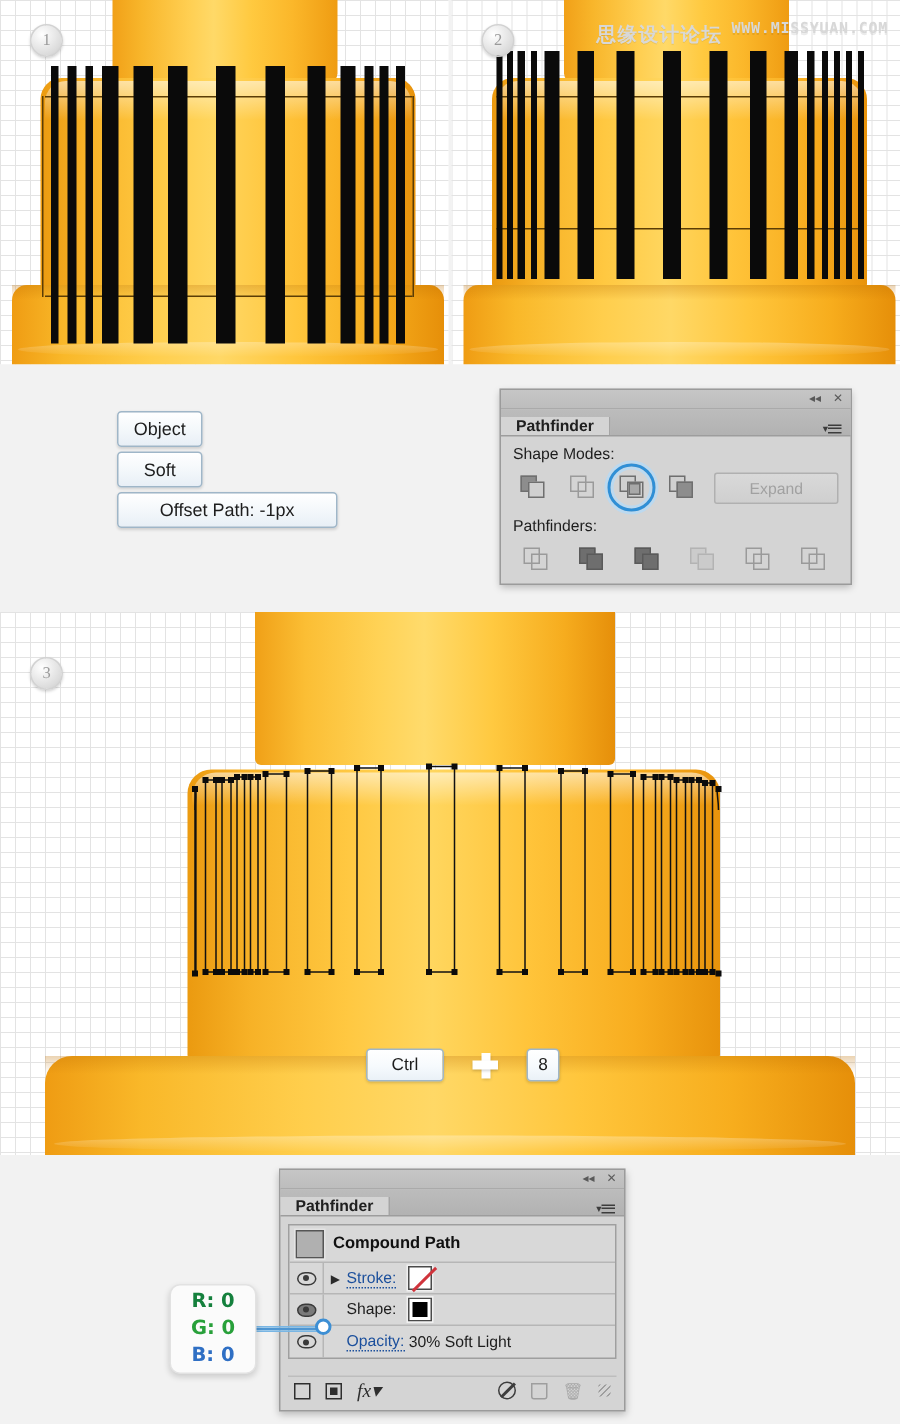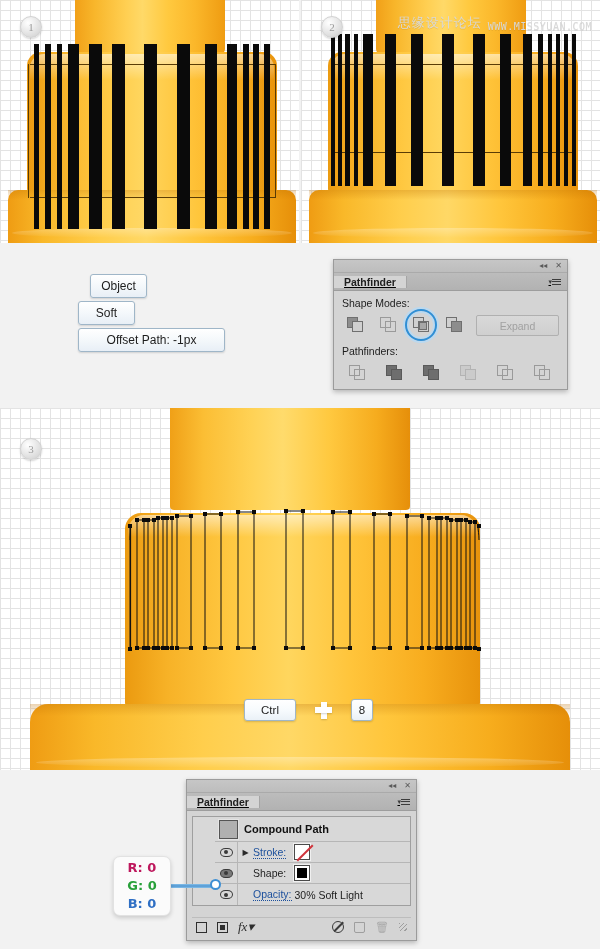--- a/index.html
+++ b/index.html
@@ -71,42 +71,43 @@
     box-shadow: 0 1px 2px rgba(0,0,0,.18);
     color: #9a9a9a;
     font-size: 11px; line-height: 21px; text-align: center;
     font-family: "Liberation Serif", serif;
   }
 
   
   .watermark {
     position: absolute;
     right: 8px; top: 14px;
-    display: flex; align-items: flex-end; gap: 6px;
+    display: flex; align-items: flex-start; gap: 6px;
     color: #d8d8d8;
     text-shadow: 0 1px 0 rgba(0,0,0,.08);
     white-space: nowrap;
+    font-weight: bold;
   }
   .wm-cn { font-size: 13px; font-family: "DejaVu Sans", sans-serif; letter-spacing: 1px; }
   .wm-en { font-size: 10px; font-family: "DejaVu Sans Mono", monospace; letter-spacing: .5px; }
 
   
   .menu-trail { position: absolute; left: 78px; top: 274px; }
   .mbtn {
     display: block;
     border: 1px solid #9fb6c8;
     border-radius: 3px;
     background: linear-gradient(to bottom, #ffffff 0%, #f4f8fb 50%, #e8eff6 100%);
     box-shadow: 0 1px 2px rgba(0,0,0,.14);
     color: #1d1d1d;
     font-size: 12px;
     text-align: center;
     padding: 4px 10px;
   }
-  #btn-object { width: 57px; margin-bottom: 3px; margin-left: 12px; }
+  #btn-object { width: 57px; margin-bottom: 3px; }
   #btn-path   { width: 57px; margin-bottom: 3px; }
   #btn-offset { width: 147px; text-align: center; }
 
   
   .keys {
     position: absolute; left: 244px; top: 699px;
     display: flex; align-items: center; gap: 19px;
   }
   .key {
     border: 1px solid #9fb6c8; border-radius: 3px;
@@ -135,24 +136,23 @@
   .panel-topbar {
     height: 13px;
     background: linear-gradient(to bottom, #c6c6c6, #bdbdbd);
     display: flex; align-items: center; justify-content: flex-end;
     padding-right: 5px; gap: 8px;
     border-bottom: 1px solid #aaaaaa;
   }
   .chev, .xmark { color: #5a5a5a; font-size: 8px; line-height: 1; }
   .panel-tabbar {
     height: 18px;
-    display: flex; align-items: center;
+    display: flex; align-items: flex-end;
     background: linear-gradient(to bottom, #bcbcbc, #b2b2b2);
     border-bottom: 1px solid #9d9d9d;
-    text-decoration: underline;
   }
   .panel-tab {
     background: #d4d4d4;
     padding: 0 10px;
     display: flex; align-items: center;
     font-size: 10.5px; font-weight: bold; color: #202020;
     border-right: 1px solid #a5a5a5;
   }
   .panel-tab-rest { flex: 1; display: flex; align-items: center; justify-content: flex-end; padding-right: 6px; }
   .hamburger { display: inline-flex; align-items: center; color: #3c3c3c; font-size: 9px; letter-spacing: -1px; }
@@ -199,21 +199,21 @@
   .gsq.hollow span { background: transparent; border-color: #9a9a9a; }
   .gsq.dark span { background: #6e6e6e; border-color: #5a5a5a; }
   .gsq.faded span { border-color: #b3b3b3; background: #cbcbcb; }
   .gsq.inner::after {
     content: ""; position: absolute; left: 6px; top: 5px;
     width: 6px; height: 6px; border: 1px solid #6f6f6f; background: #a8a8a8;
   }
 
   
   #appearance { left: 186px; top: 779px; width: 231px; height: 162px; }
-  .ap-list { margin: 5px 5px 0 5px; border: 1px solid #9f9f9f; background: #d8d8d8; padding-left: 22px; }
+  .ap-list { margin: 5px 5px 0 5px; border: 1px solid #9f9f9f; background: #d8d8d8; }
   .ap-row {
     display: flex; align-items: center;
     height: 21px;
     border-bottom: 1px solid #b6b6b6;
     font-size: 10.5px; color: #1d1d1d;
   }
   .ap-row:last-child { border-bottom: none; }
   .ap-eye { width: 23px; display: flex; align-items: center; justify-content: center; border-right: 1px solid #b6b6b6; height: 100%; }
   .ap-arrow { width: 15px; display: flex; align-items: center; justify-content: center; color: #2a2a2a; font-size: 8px; }
   .ap-link { color: #1b4f9c; text-decoration: none; border-bottom: 1px dotted #1b4f9c; }
@@ -270,21 +270,21 @@
   
   .rgb-callout {
     position: absolute; left: 113px; top: 856px;
     width: 58px; height: 60px;
     background: #fbfbfb; border: 1px solid #e2e2e2; border-radius: 7px;
     box-shadow: 0 2px 4px rgba(0,0,0,.16);
     display: flex; flex-direction: column; align-items: center; justify-content: center;
     font-family: "DejaVu Sans", sans-serif;
     font-weight: bold; font-size: 13px; line-height: 18px;
   }
-  .rgb-r { color: #be185d; }
+  .rgb-r { color: #15803d; }
   .rgb-g { color: #28a03a; }
   .rgb-b { color: #2f6fc4; }
   .connector {
     position: absolute; left: 170px; top: 884px; width: 46px; height: 4px;
     background: #3d8fd4; border-top: 1px solid #79b6e4; border-bottom: 1px solid #79b6e4;
     background: linear-gradient(to bottom, #8fc4ea, #2f7fc6, #8fc4ea);
   }
   .connector-dot {
     position: absolute; left: 210px; top: 879px;
     width: 11px; height: 11px; border-radius: 50%;

